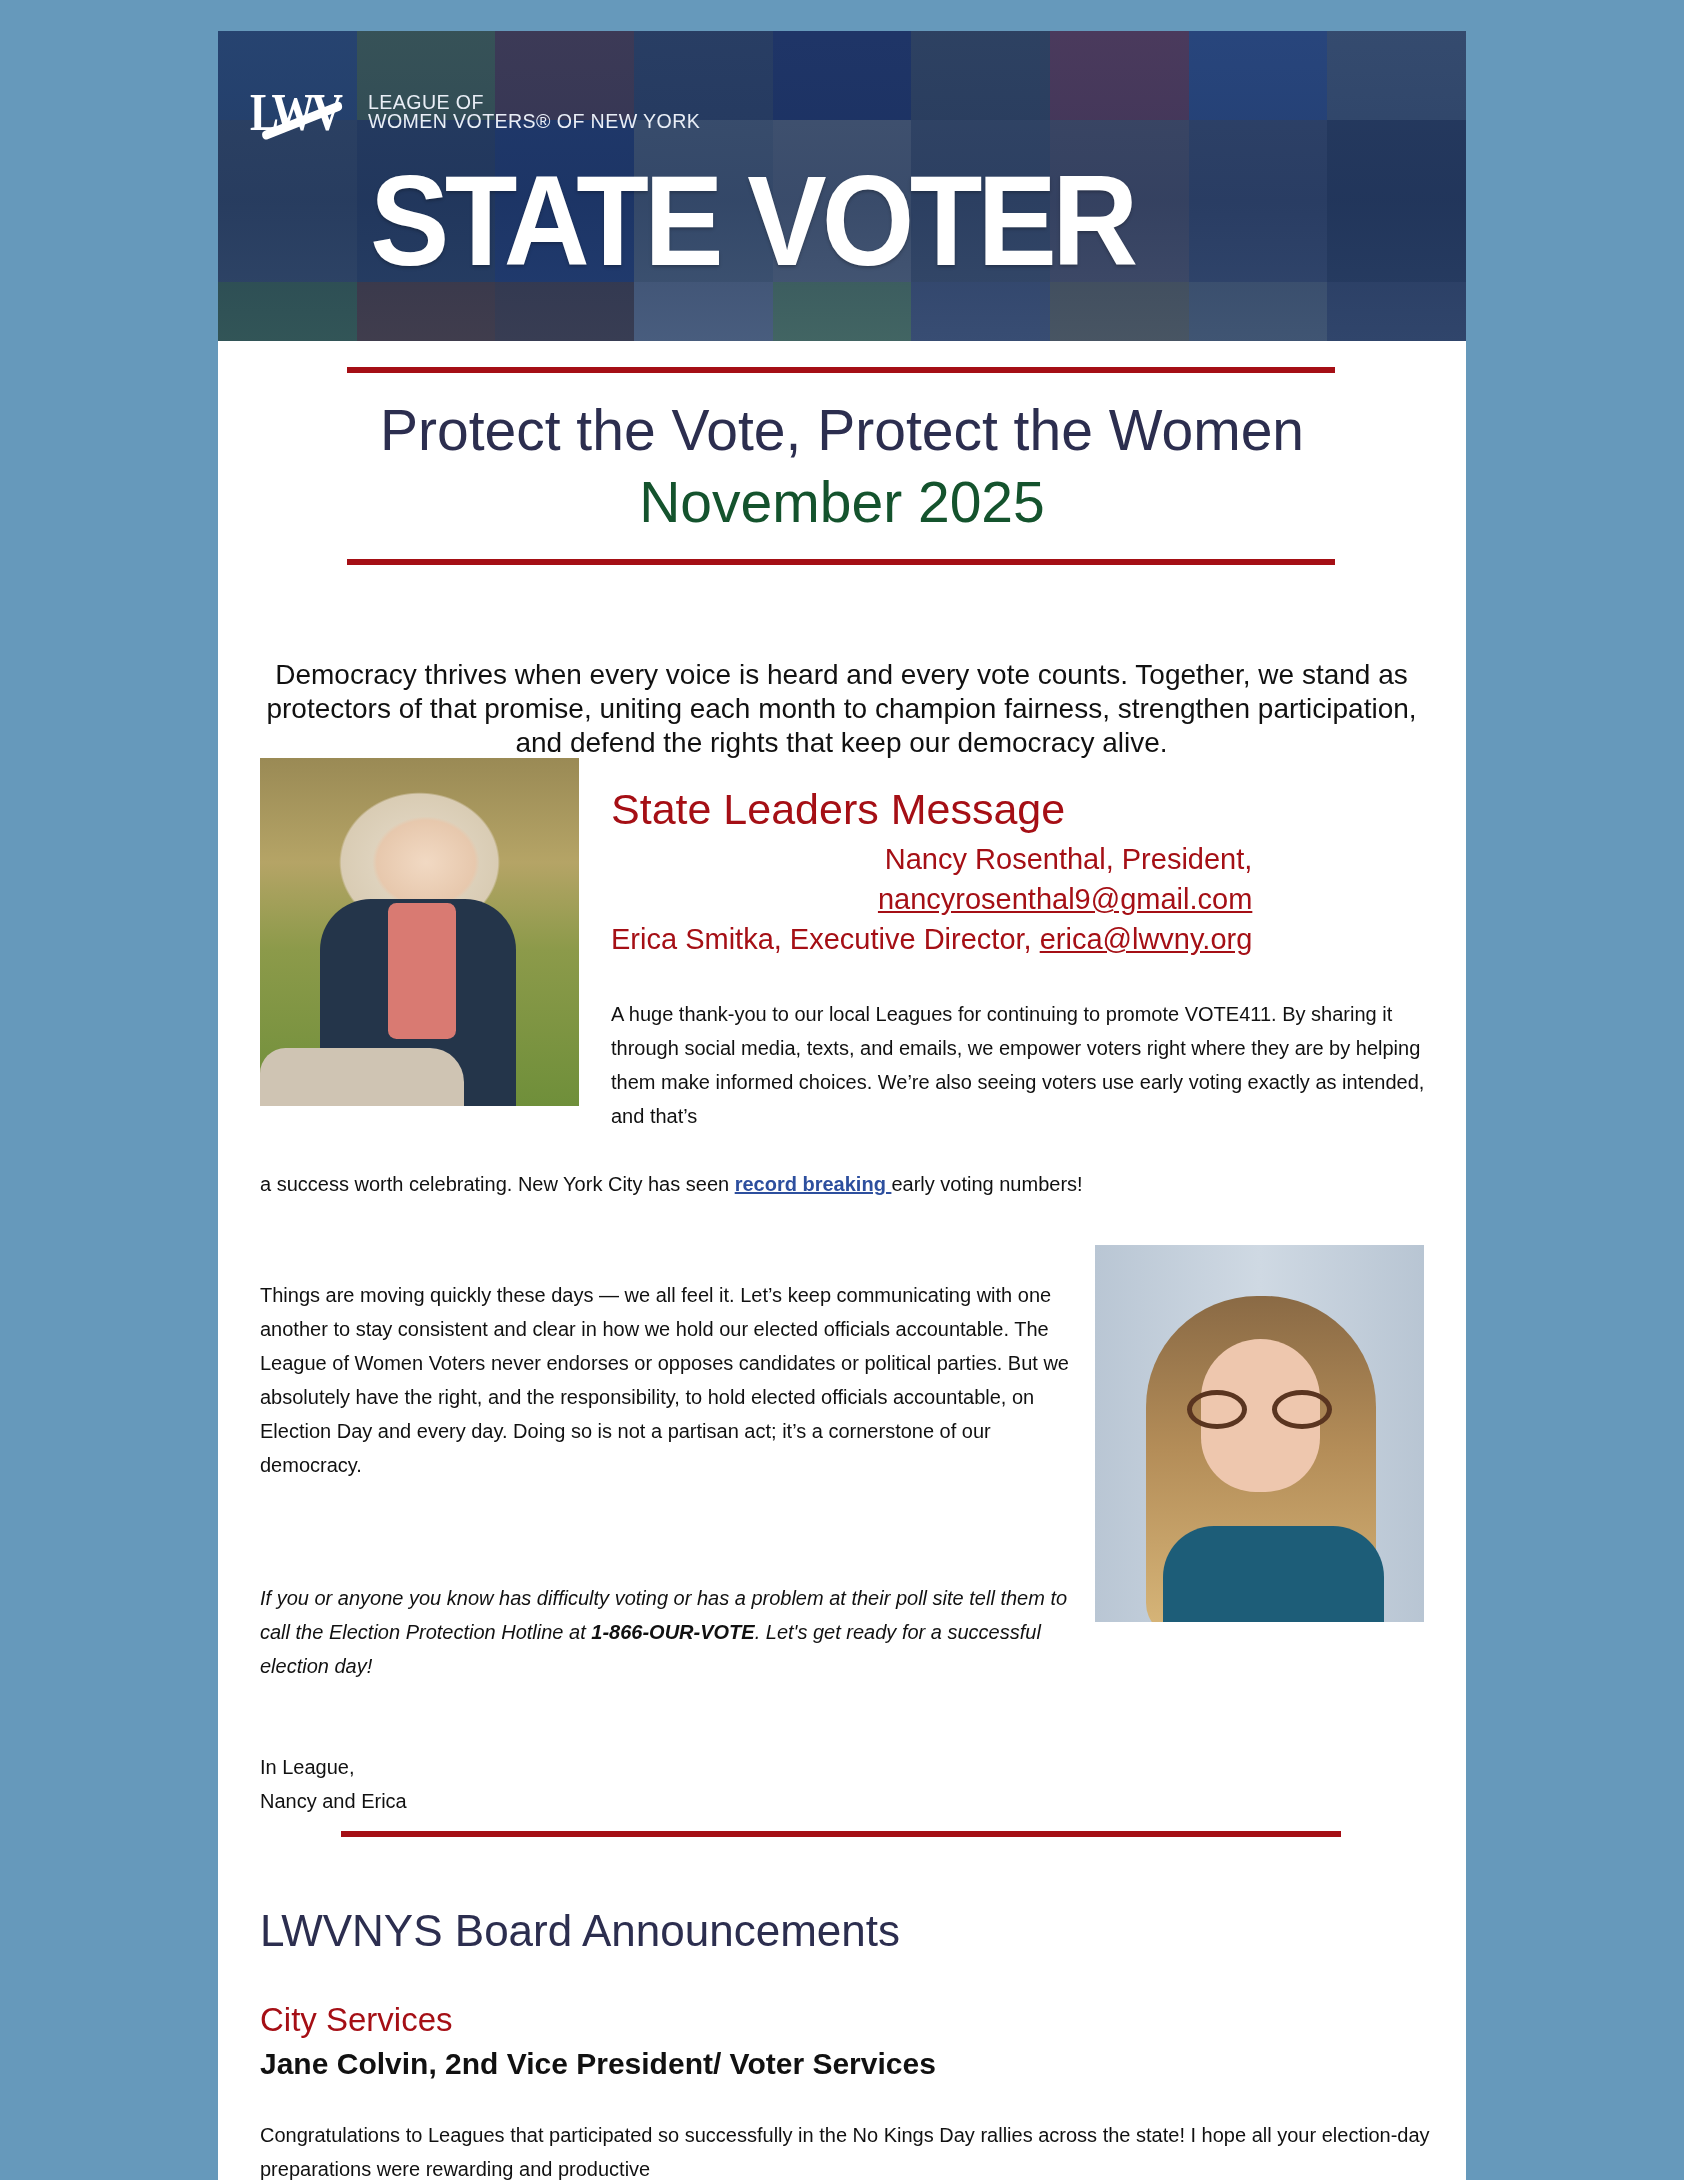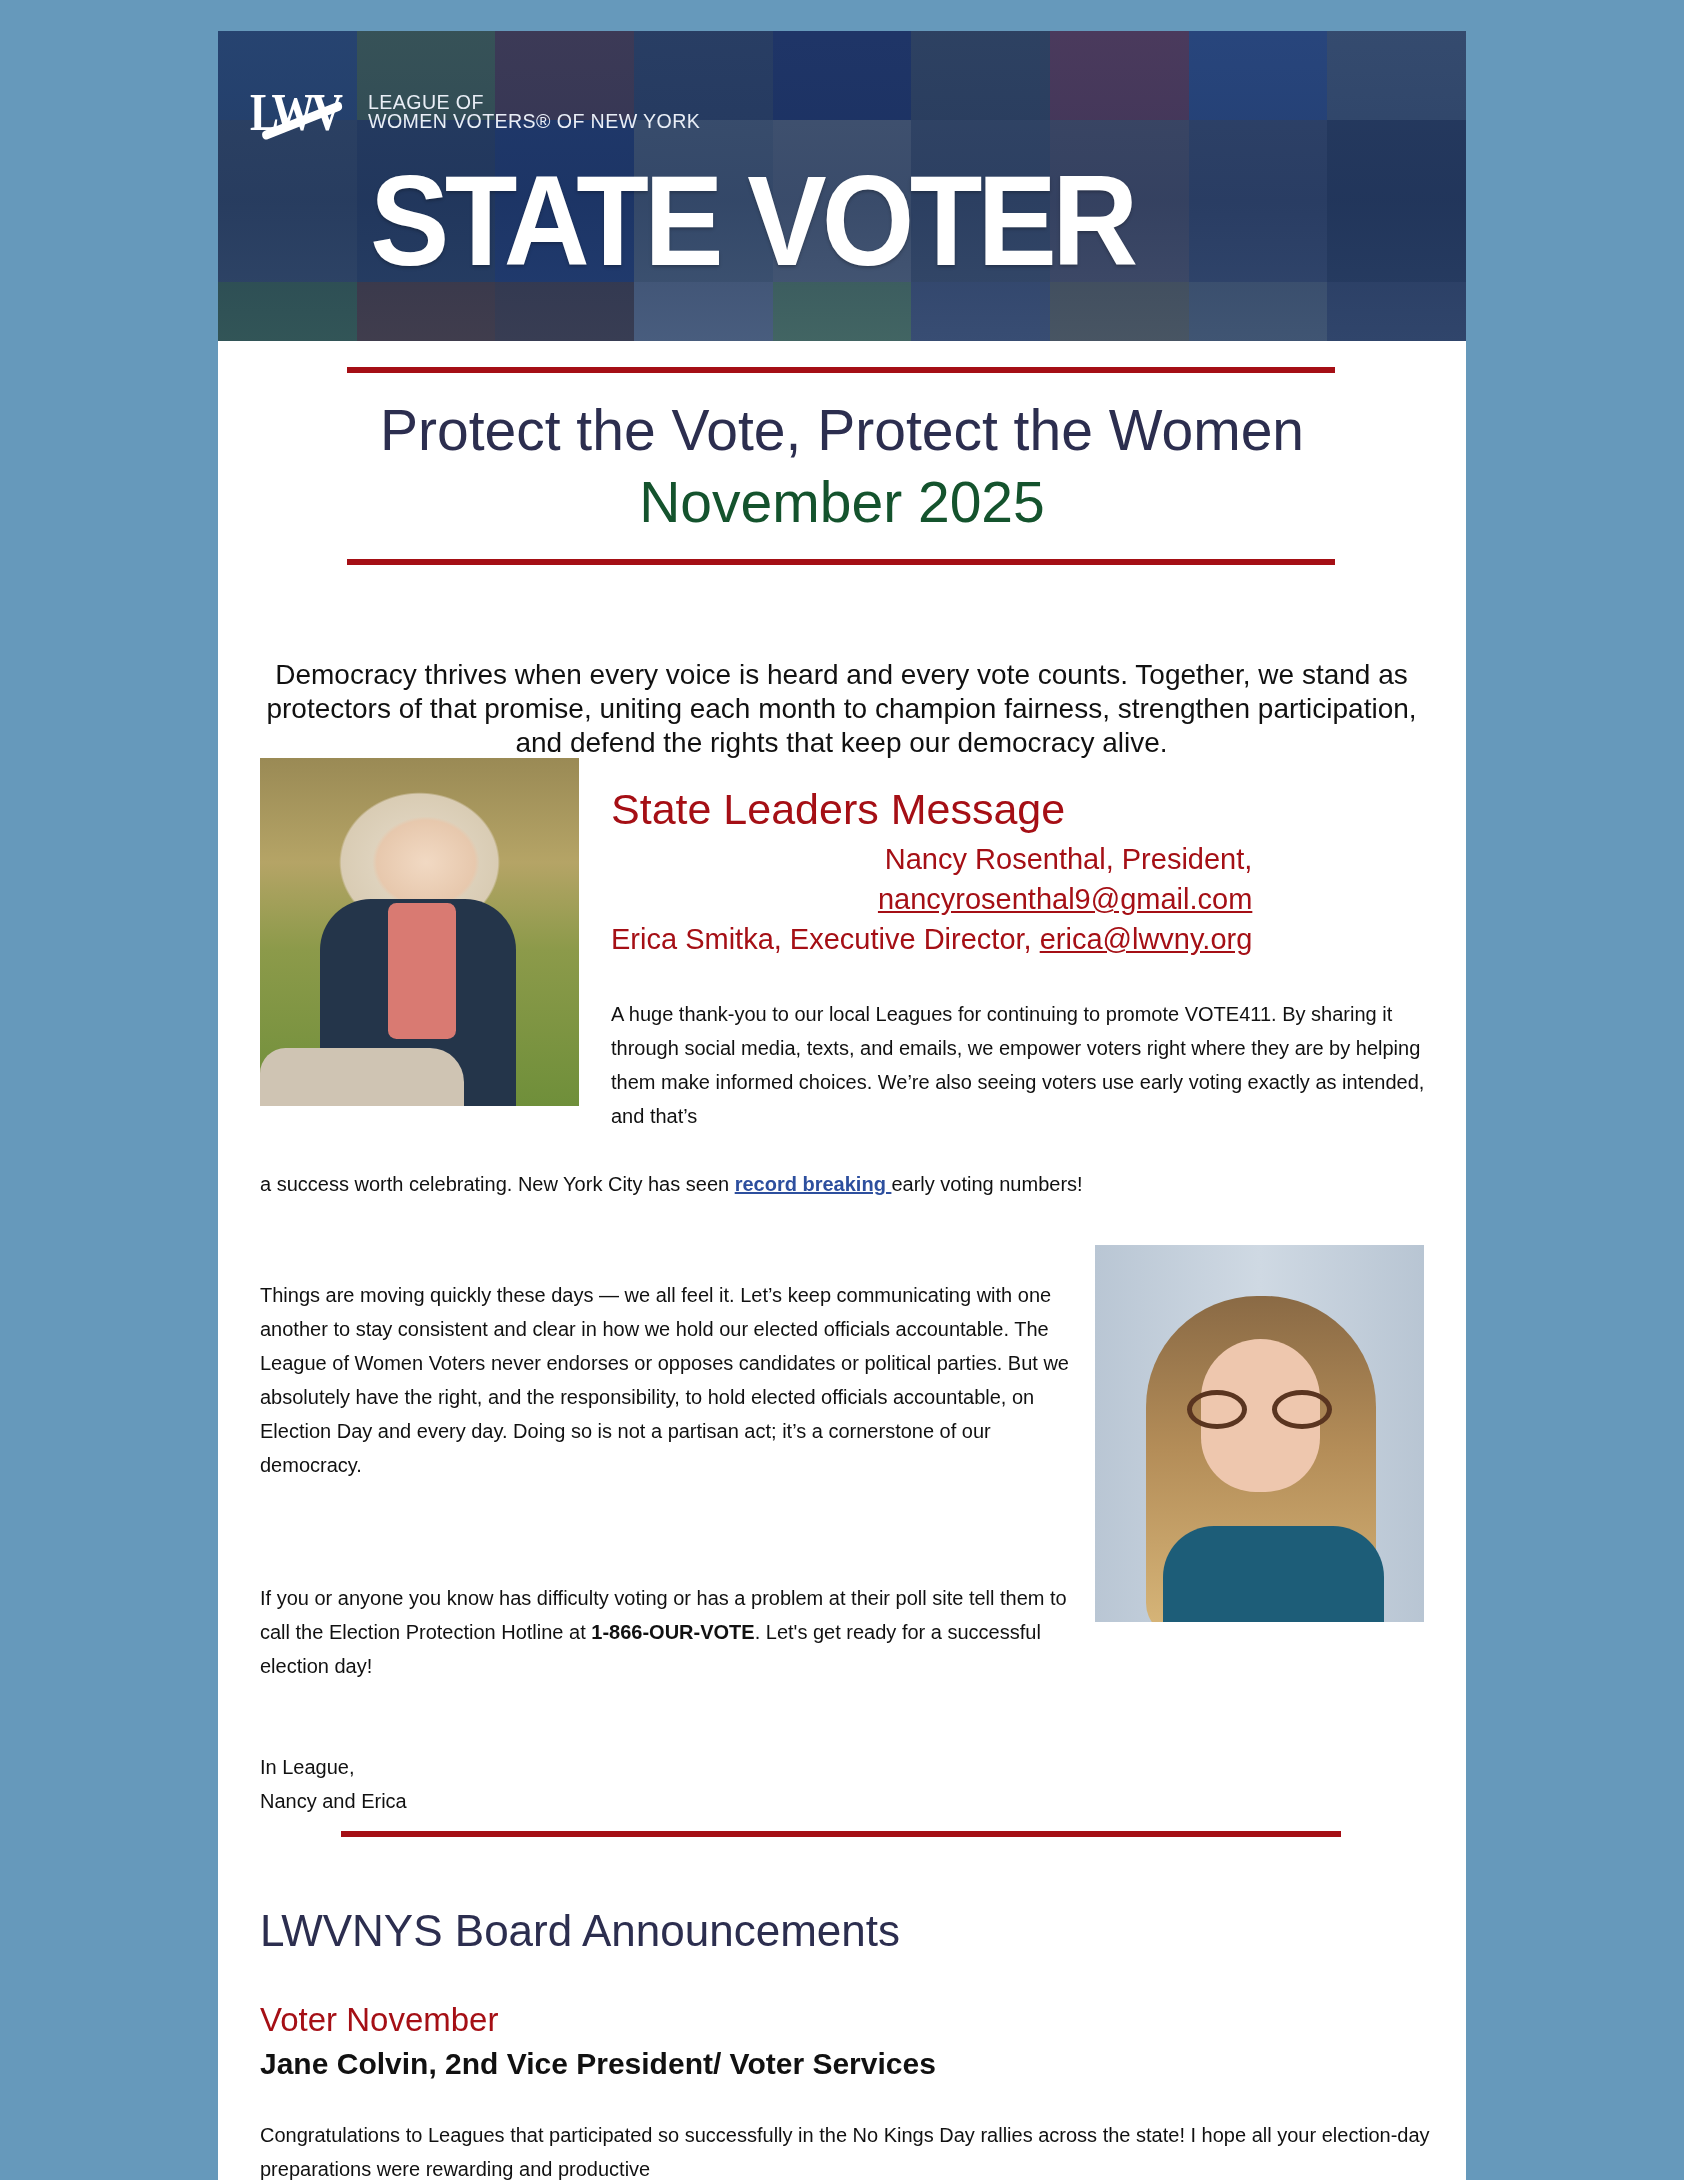--- a/index.html
+++ b/index.html
@@ -237,20 +237,21 @@
   }
   .para2 {
     position: absolute;
     left: 42px; top: 1247px;
     width: 818px;
   }
   .para3 {
     position: absolute;
     left: 42px; top: 1550px;
     width: 818px;
+    font-style: italic;
   }
   .signoff {
     position: absolute;
     left: 42px; top: 1719px;
     width: 818px;
   }
 
   .board-heading {
     position: absolute;
     left: 42px; top: 1872px;
@@ -372,18 +373,18 @@
   <div class="body-text para3"><span>If you or anyone you know has difficulty voting or has a problem at their poll site tell them to call the Election Protection Hotline at </span><b>1-866-OUR-VOTE</b><span>. Let's get ready for a successful election day!</span></div>
 
   <div class="body-text signoff">
     <div>In League,</div>
     <div>Nancy and Erica</div>
   </div>
 
   <div class="rule" style="left:123px; top:1800px; width:1000px;"></div>
 
   <div class="board-heading">LWVNYS Board Announcements</div>
-  <div class="sub-heading">Voter November</div>
+  <div class="sub-heading">City Services</div>
   <div class="person-line">Jane Colvin, 2nd Vice President/ Voter Services</div>
   <div class="body-text para4">Congratulations to Leagues that participated so successfully in the No Kings Day rallies across the state! I hope all your election-day preparations were rewarding and productive</div>
 
 </div>
 
 
 </body></html>

